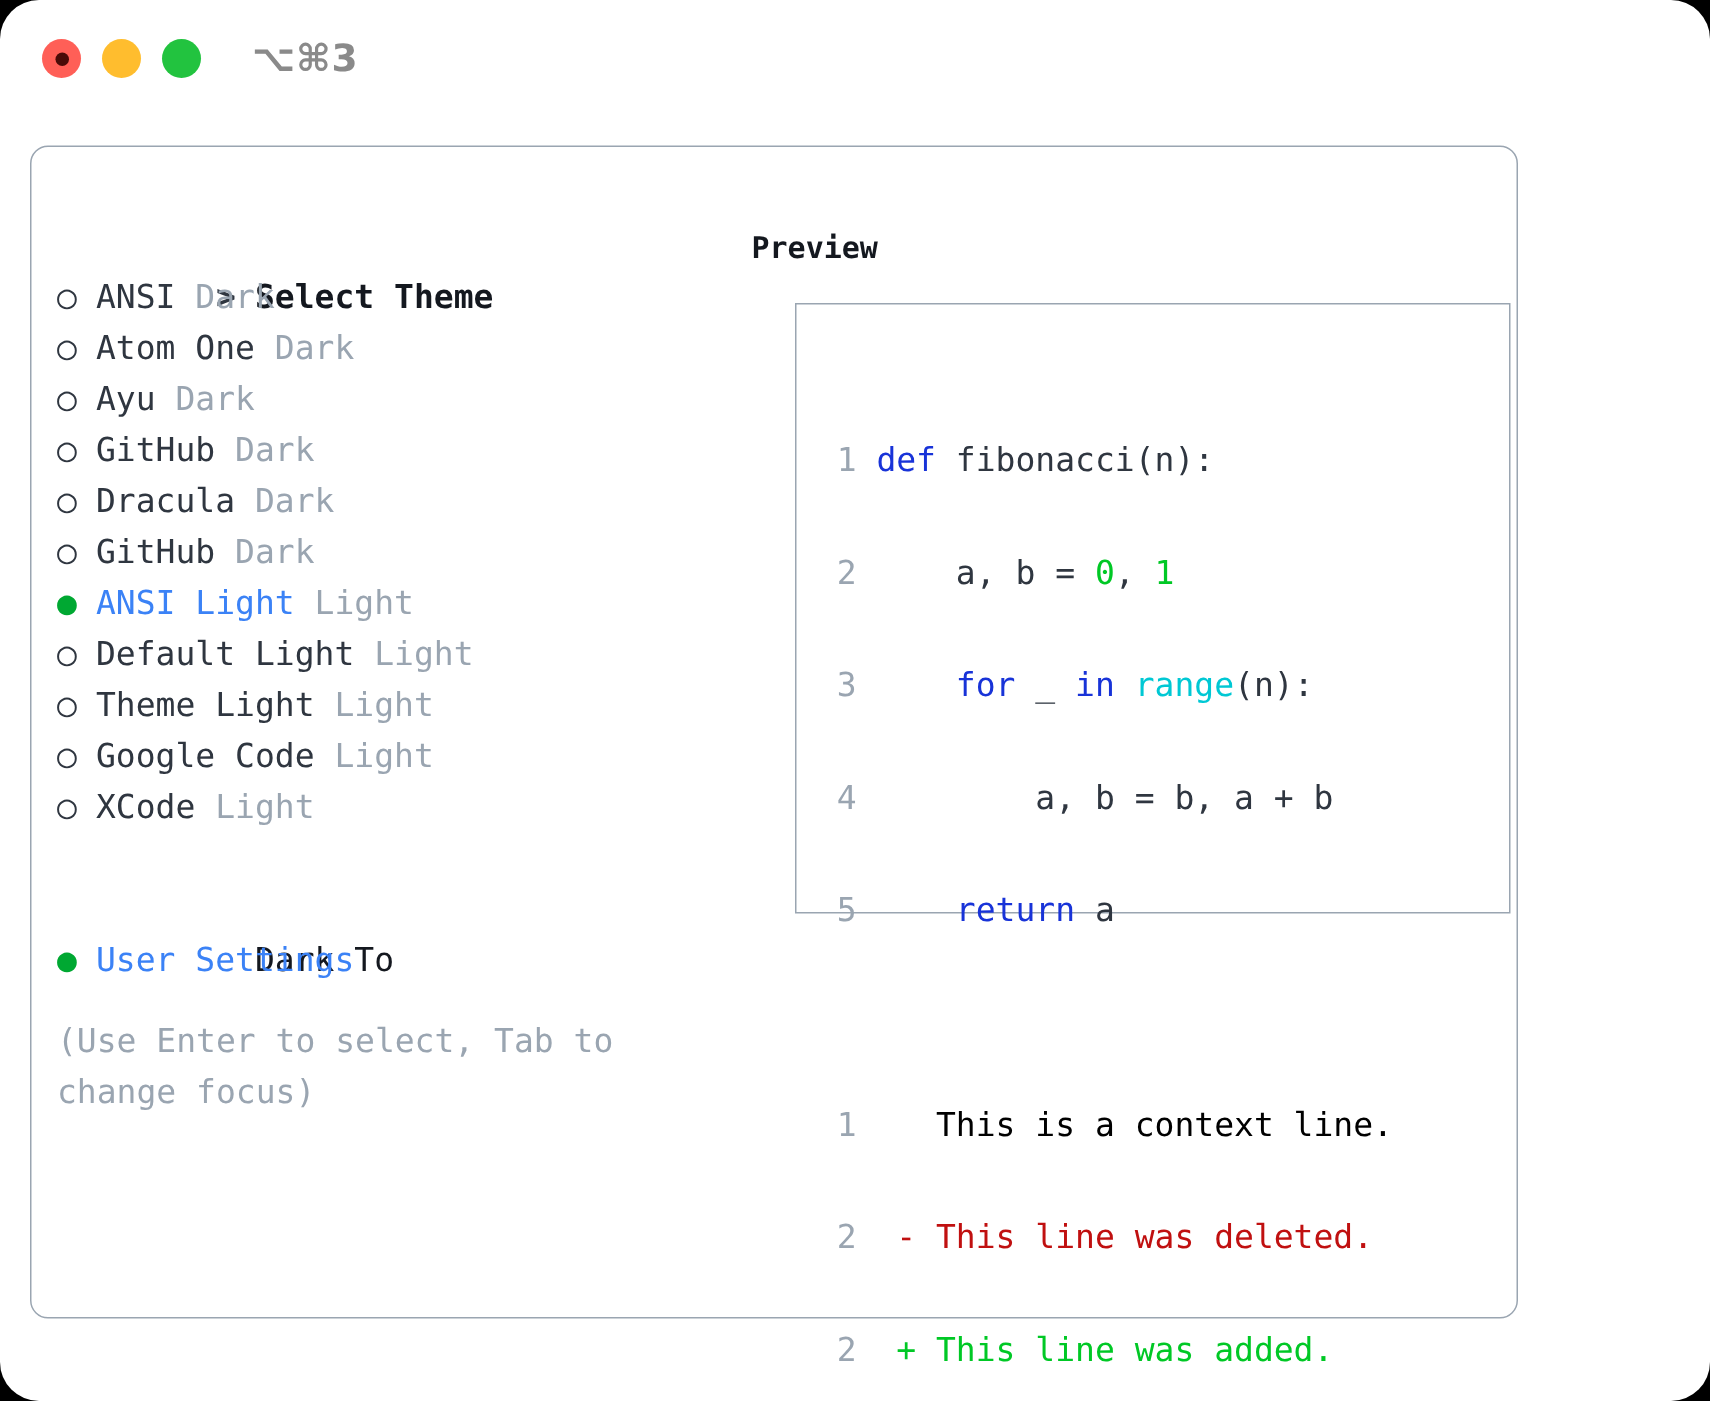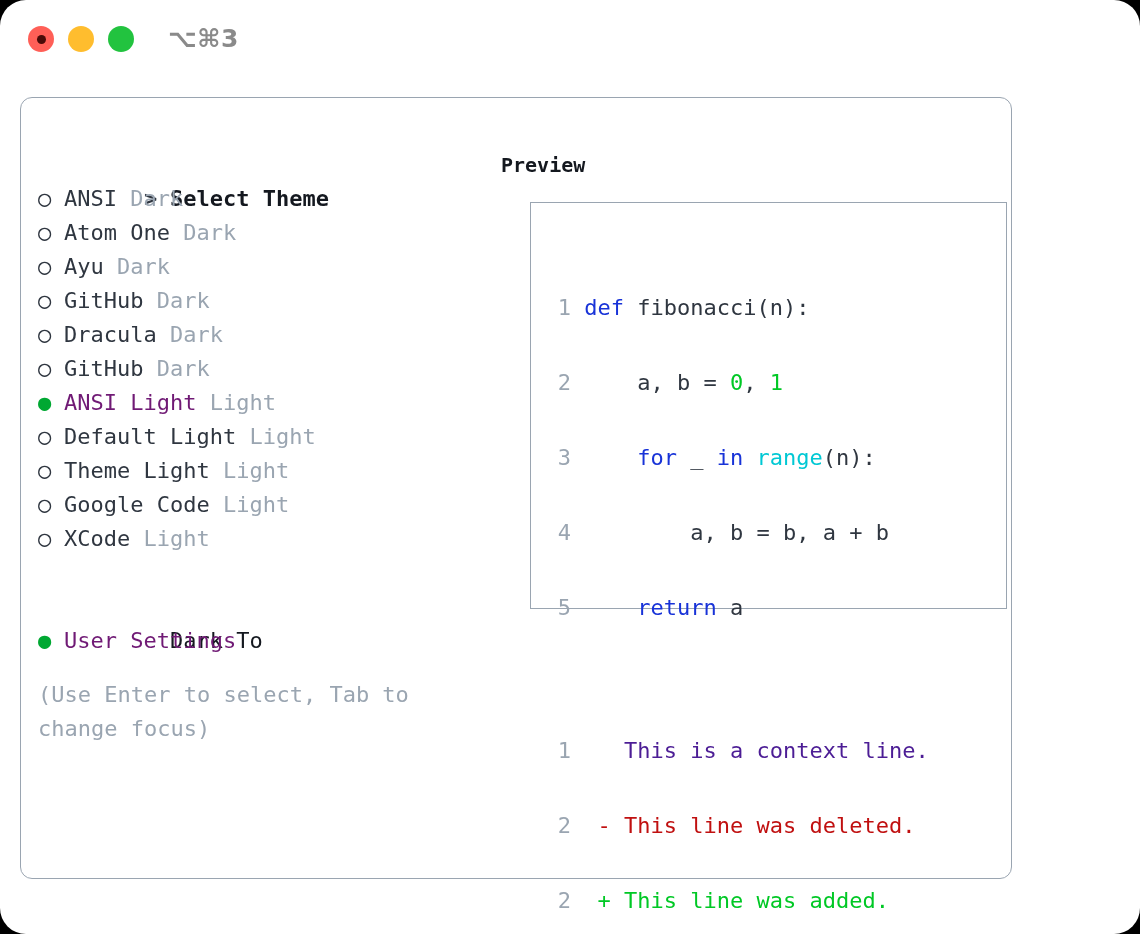--- a/index.html
+++ b/index.html
@@ -103,21 +103,21 @@
     width: 26px;
     color: #2f3640;
   }
   .bullet.sel { color: #00a832; }
   .header-row {
     font-weight: bold;
     color: #14181f;
     font-size: 22px;
   }
   .theme-name { color: #2f3640; }
-  .theme-name.sel { color: #701a75; text-align: center; }
+  .theme-name.sel { color: #3b82f6; text-align: center; }
   .variant { color: #9aa5b1; }
   .apply-label {
     color: #14181f;
   }
   .hint {
     margin-top: 20px;
     font-size: 22px;
     line-height: 34px;
     color: #9aa5b1;
     width: 420px;
@@ -164,21 +164,21 @@
     display: inline-block;
     width: 26px;
     text-align: right;
     color: #9aa5b1;
   }
   .kw  { color: #1833d8; }
   .fn  { color: #00c8d4; }
   .num { color: #00c825; }
   .plain { color: #2f3640; }
   .blank-line { height: 34px; }
-  .ctx { color: #4c1d95; text-align: center; }
+  .ctx { color: #000000; text-align: center; }
   .del { color: #c01010; }
   .add { color: #00c825; }
 </style>
 </head>
 <body>
 
 <div id="window">
 
   <div id="titlebar">
     <div class="traffic-lights">

